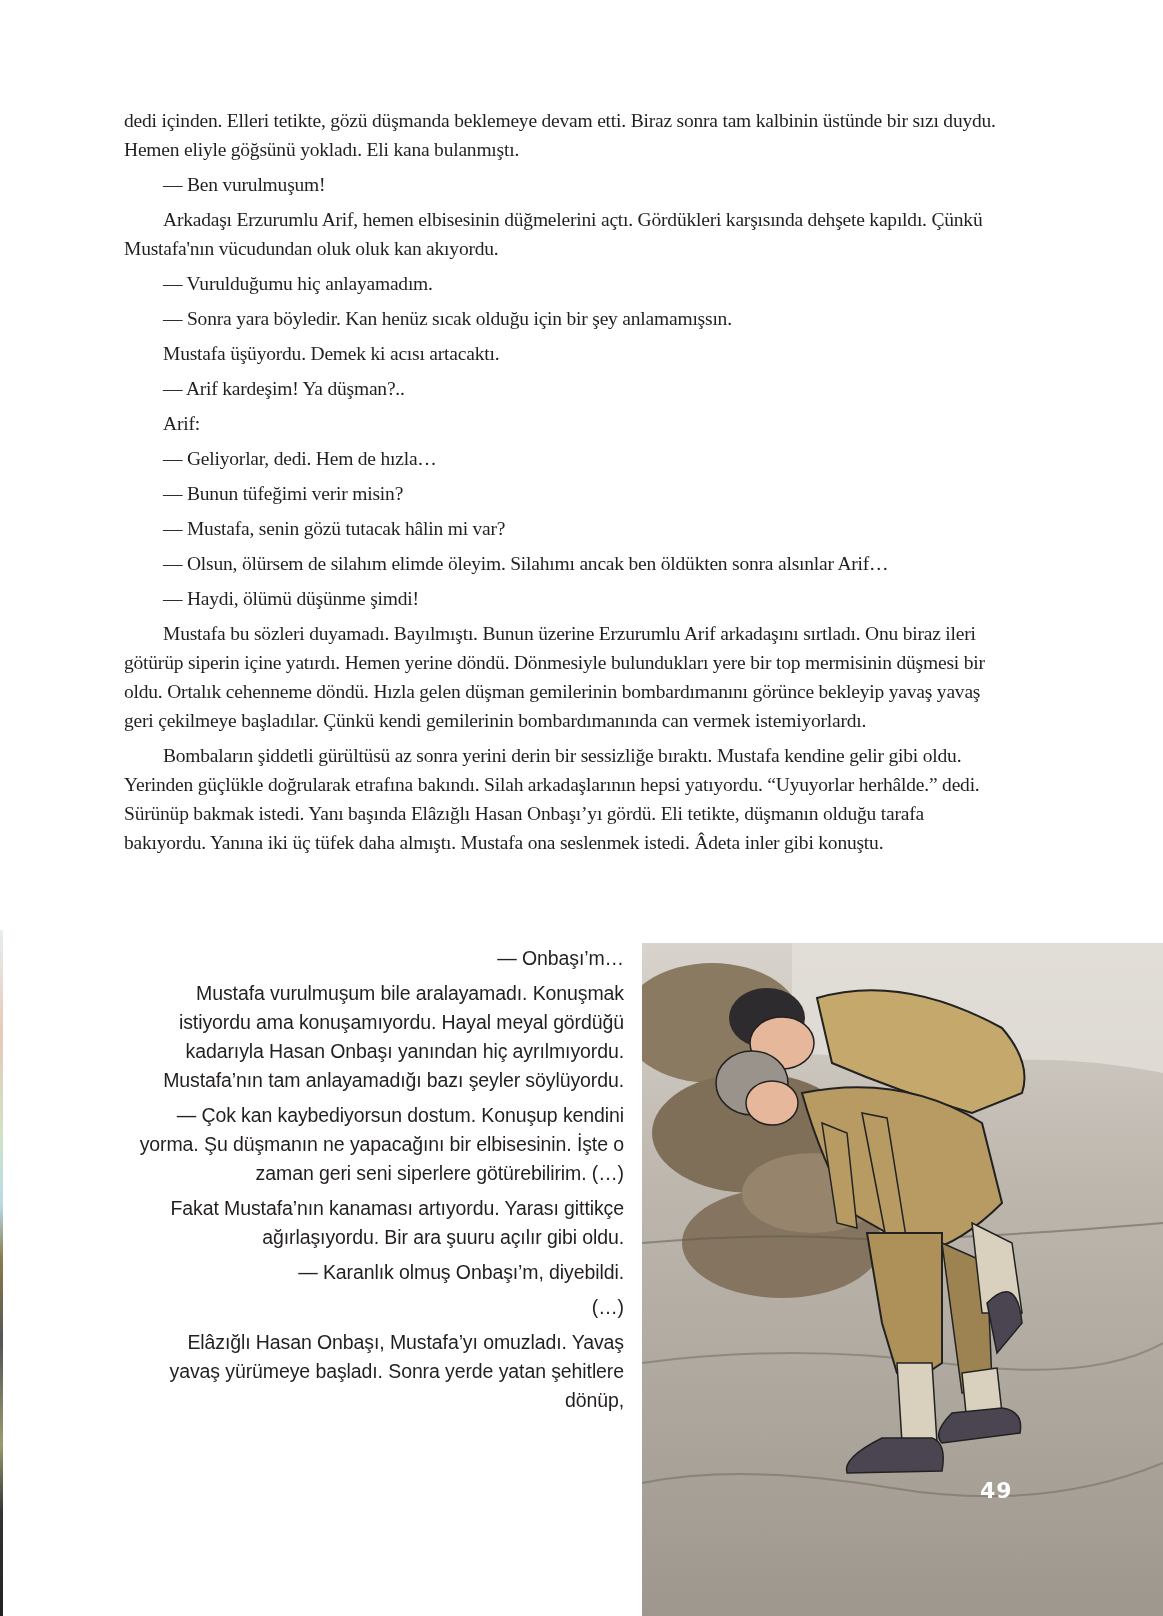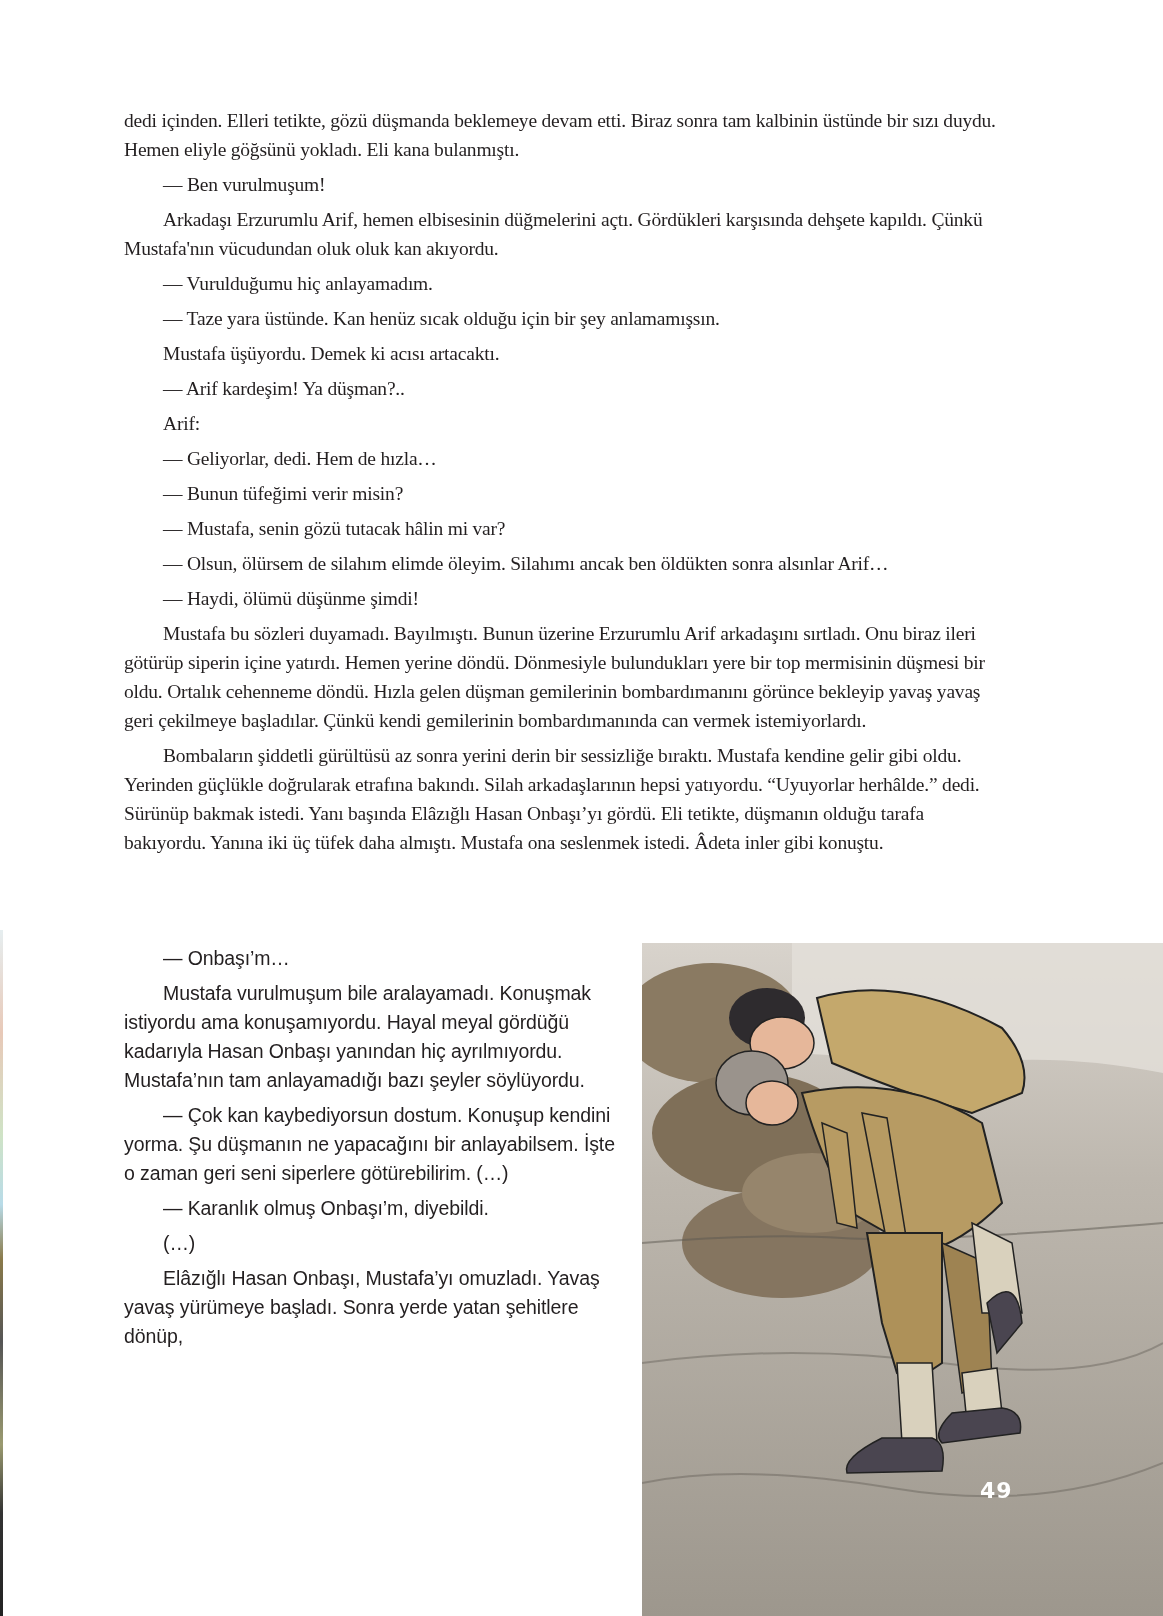--- a/index.html
+++ b/index.html
@@ -13,21 +13,21 @@
 
   .page-text {
     position: absolute; left: 124px; top: 106px; width: 880px;
     font-size: 19.5px; line-height: 29px; letter-spacing: -0.2px; font-family: Liberation Serif, serif;
   }
   .page-text p { margin-bottom: 6px; }
   .page-text p.indent { text-indent: 39px; }
 
   .narrow-text {
     position: absolute; left: 124px; top: 944px; width: 500px;
-    font-size: 19.5px; line-height: 29px; letter-spacing: -0.1px;
+    font-size: 19.5px; line-height: 29px; letter-spacing: -0.1px; text-align: right;
   }
   .narrow-text p { margin-bottom: 6px; }
   .narrow-text p.indent { text-indent: 39px; }
 
   .illustration {
     position: absolute; left: 642px; top: 943px; width: 521px; height: 673px;
     overflow: hidden; background: #a9a39a;
   }
   .illustration svg { width: 100%; height: 100%; display: block; }
 
@@ -40,37 +40,38 @@
 </head>
 <body>
 
 <div class="binding-edge"></div>
 
 <div class="page-text">
   <p>dedi içinden. Elleri tetikte, gözü düşmanda beklemeye devam etti. Biraz sonra tam kalbinin üstünde bir sızı duydu. Hemen eliyle göğsünü yokladı. Eli kana bulanmıştı.</p>
   <p class="indent">— Ben vurulmuşum!</p>
   <p class="indent">Arkadaşı Erzurumlu Arif, hemen elbisesinin düğmelerini açtı. Gördükleri karşısında dehşete kapıldı. Çünkü Mustafa'nın vücudundan oluk oluk kan akıyordu.</p>
   <p class="indent">— Vurulduğumu hiç anlayamadım.</p>
-  <p class="indent">— Taze yara üstünde. Kan henüz sıcak olduğu için bir şey anlamamışsın.</p>
+  <p class="indent">— Sonra yara böyledir. Kan henüz sıcak olduğu için bir şey anlamamışsın.</p>
   <p class="indent">Mustafa üşüyordu. Demek ki acısı artacaktı.</p>
   <p class="indent">— Arif kardeşim! Ya düşman?..</p>
   <p class="indent">Arif:</p>
   <p class="indent">— Geliyorlar, dedi. Hem de hızla…</p>
   <p class="indent">— Bunun tüfeğimi verir misin?</p>
   <p class="indent">— Mustafa, senin gözü tutacak hâlin mi var?</p>
   <p class="indent">— Olsun, ölürsem de silahım elimde öleyim. Silahımı ancak ben öldükten sonra alsınlar Arif…</p>
   <p class="indent">— Haydi, ölümü düşünme şimdi!</p>
   <p class="indent">Mustafa bu sözleri duyamadı. Bayılmıştı. Bunun üzerine Erzurumlu Arif arkadaşını sırtladı. Onu biraz ileri götürüp siperin içine yatırdı. Hemen yerine döndü. Dönmesiyle bulundukları yere bir top mermisinin düşmesi bir oldu. Ortalık cehenneme döndü. Hızla gelen düşman gemilerinin bombardımanını görünce bekleyip yavaş yavaş geri çekilmeye başladılar. Çünkü kendi gemilerinin bombardımanında can vermek istemiyorlardı.</p>
   <p class="indent">Bombaların şiddetli gürültüsü az sonra yerini derin bir sessizliğe bıraktı. Mustafa kendine gelir gibi oldu. Yerinden güçlükle doğrularak etrafına bakındı. Silah arkadaşlarının hepsi yatıyordu. “Uyuyorlar herhâlde.” dedi. Sürünüp bakmak istedi. Yanı başında Elâzığlı Hasan Onbaşı’yı gördü. Eli tetikte, düşmanın olduğu tarafa bakıyordu. Yanına iki üç tüfek daha almıştı. Mustafa ona seslenmek istedi. Âdeta inler gibi konuştu.</p>
 </div>
 
 <div class="narrow-text">
   <p class="indent">— Onbaşı’m…</p>
   <p class="indent">Mustafa vurulmuşum bile aralayamadı. Konuşmak istiyordu ama konuşamıyordu. Hayal meyal gördüğü kadarıyla Hasan Onbaşı yanından hiç ayrılmıyordu. Mustafa’nın tam anlayamadığı bazı şeyler söylüyordu.</p>
-  <p class="indent">— Çok kan kaybediyorsun dostum. Konuşup kendini yorma. Şu düşmanın ne yapacağını bir anlayabilsem. İşte o zaman geri seni siperlere götürebilirim. (…)</p>
+  <p class="indent">— Çok kan kaybediyorsun dostum. Konuşup kendini yorma. Şu düşmanın ne yapacağını bir elbisesinin. İşte o zaman geri seni siperlere götürebilirim. (…)</p>
+  <p class="indent">Fakat Mustafa’nın kanaması artıyordu. Yarası gittikçe ağırlaşıyordu. Bir ara şuuru açılır gibi oldu.</p>
   <p class="indent">— Karanlık olmuş Onbaşı’m, diyebildi.</p>
   <p class="indent">(…)</p>
   <p class="indent">Elâzığlı Hasan Onbaşı, Mustafa’yı omuzladı. Yavaş yavaş yürümeye başladı. Sonra yerde yatan şehitlere dönüp,</p>
 </div>
 
 <div class="illustration">
   <svg viewBox="0 0 521 673" preserveAspectRatio="none">
     <defs>
       <linearGradient id="bg" x1="0" y1="0" x2="0" y2="1">
         <stop offset="0" stop-color="#d8d3cc"></stop>

